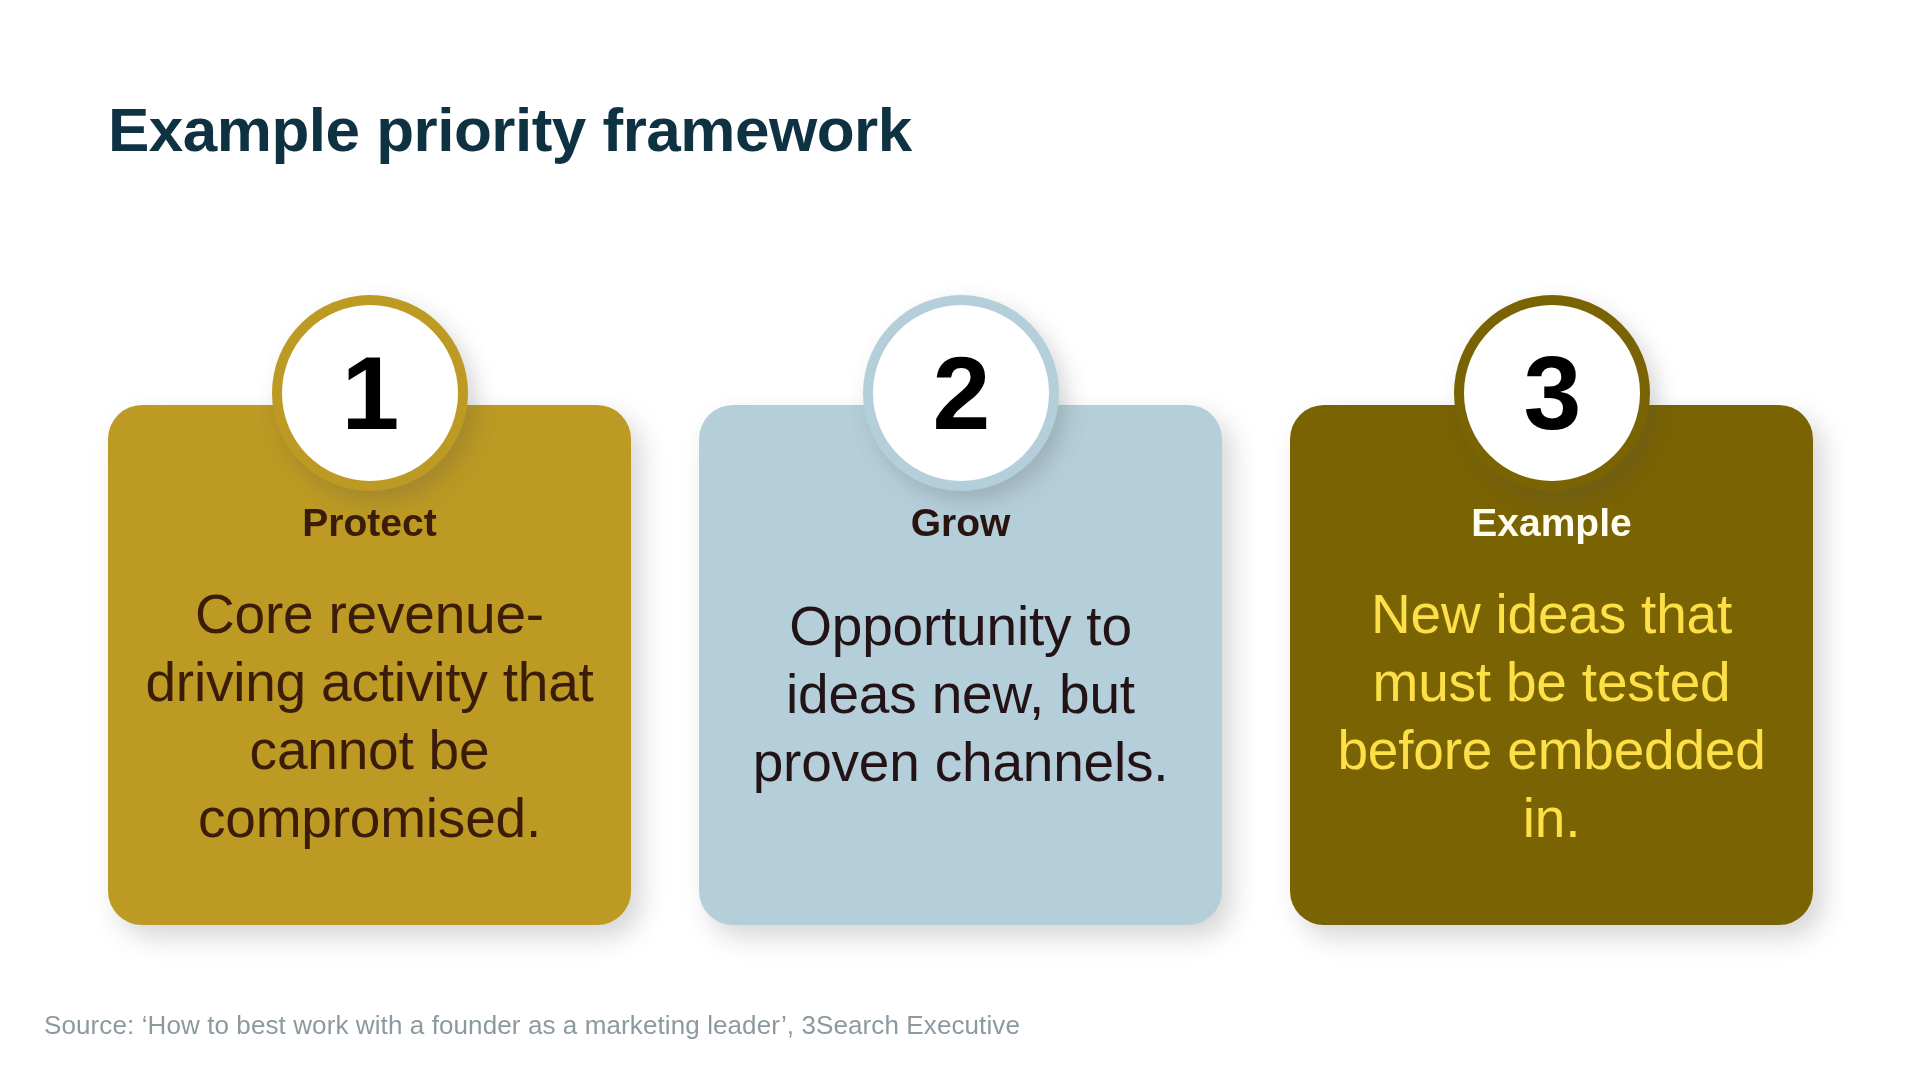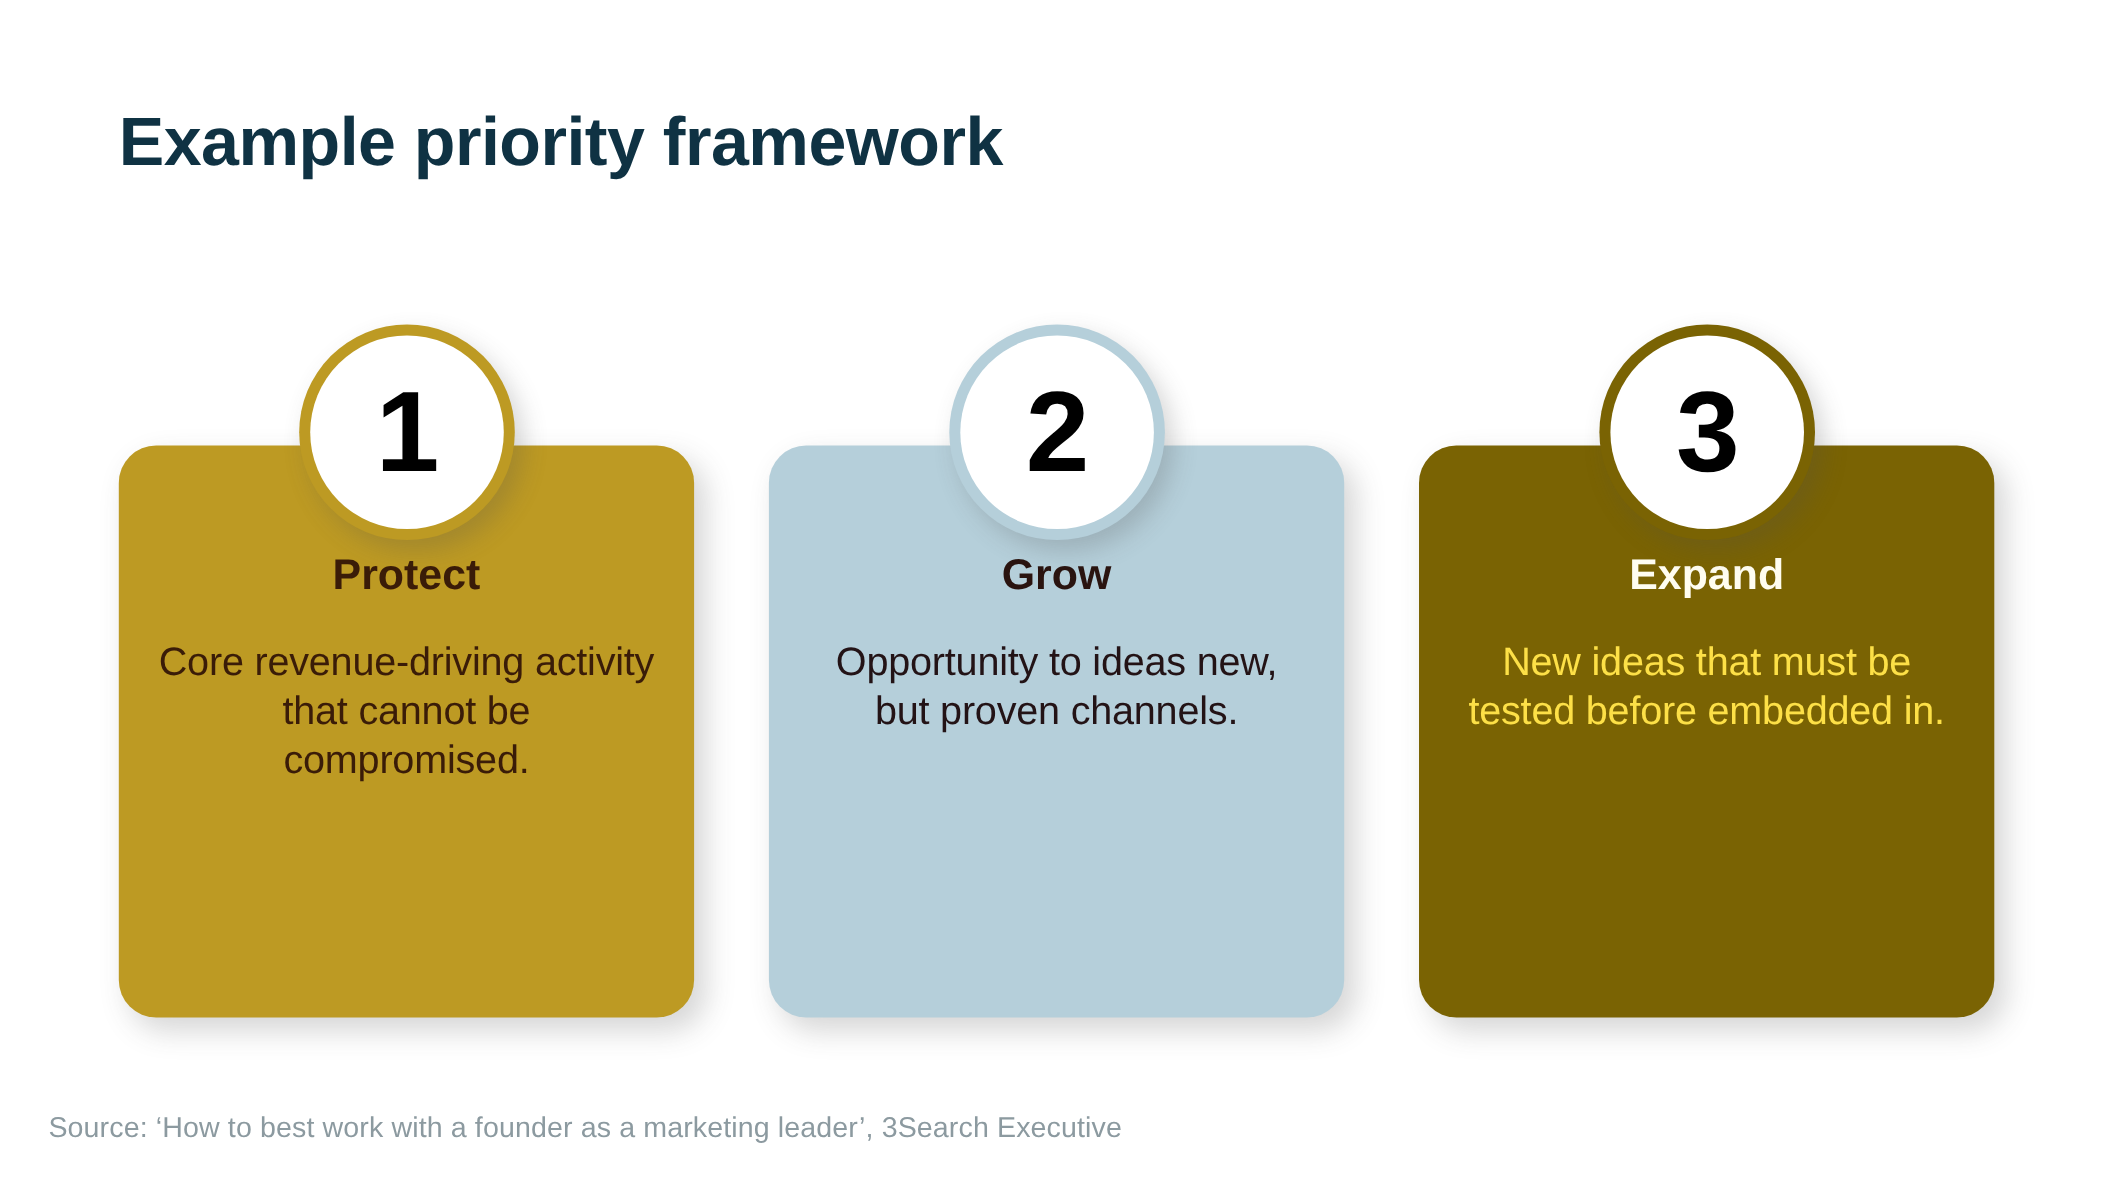--- a/index.html
+++ b/index.html
@@ -60,21 +60,21 @@
 
   .card-title {
     font-size:39px;
     font-weight:700;
     text-align:center;
     line-height:1.15;
     margin-bottom:34px;
   }
 
   .card-body {
-    font-size:36px;
+    font-size:55px;
     font-weight:400;
     text-align:center;
     line-height:1.24;
     letter-spacing:-0.2px;
   }
 
   
   .badge {
     position:absolute;
     top:-110px;
@@ -134,34 +134,34 @@
         <div class="card-body" style="color: rgb(58, 28, 8);">Core revenue-driving activity that cannot be compromised.</div>
       </div>
       <div class="badge" style="background: rgb(189, 154, 35);">
         <div class="badge-inner" style="width: 176px; height: 176px;">
           <span class="badge-num">1</span>
         </div>
       </div>
     </div>
 
     <div class="card-wrap">
-      <div class="card" style="background: rgb(181, 207, 218);">
+      <div class="card" style="background: rgb(181, 207, 218); gap: 12px;">
         <div class="card-title" style="color: rgb(42, 20, 16);">Grow</div>
         <div class="card-body" style="color: rgb(35, 19, 22);">Opportunity to ideas new, but proven channels.</div>
       </div>
       <div class="badge" style="background: rgb(181, 207, 218);">
         <div class="badge-inner" style="width: 176px; height: 176px;">
           <span class="badge-num">2</span>
         </div>
       </div>
     </div>
 
     <div class="card-wrap">
       <div class="card" style="background: rgb(122, 99, 3);">
-        <div class="card-title" style="color: rgb(255, 253, 240);">Expand</div>
+        <div class="card-title" style="color: rgb(255, 253, 240);">Example</div>
         <div class="card-body" style="color: #fde047;">New ideas that must be tested before embedded in.</div>
       </div>
       <div class="badge" style="background: rgb(122, 99, 3);">
         <div class="badge-inner" style="width: 176px; height: 176px;">
           <span class="badge-num">3</span>
         </div>
       </div>
     </div>
 
   </div>

